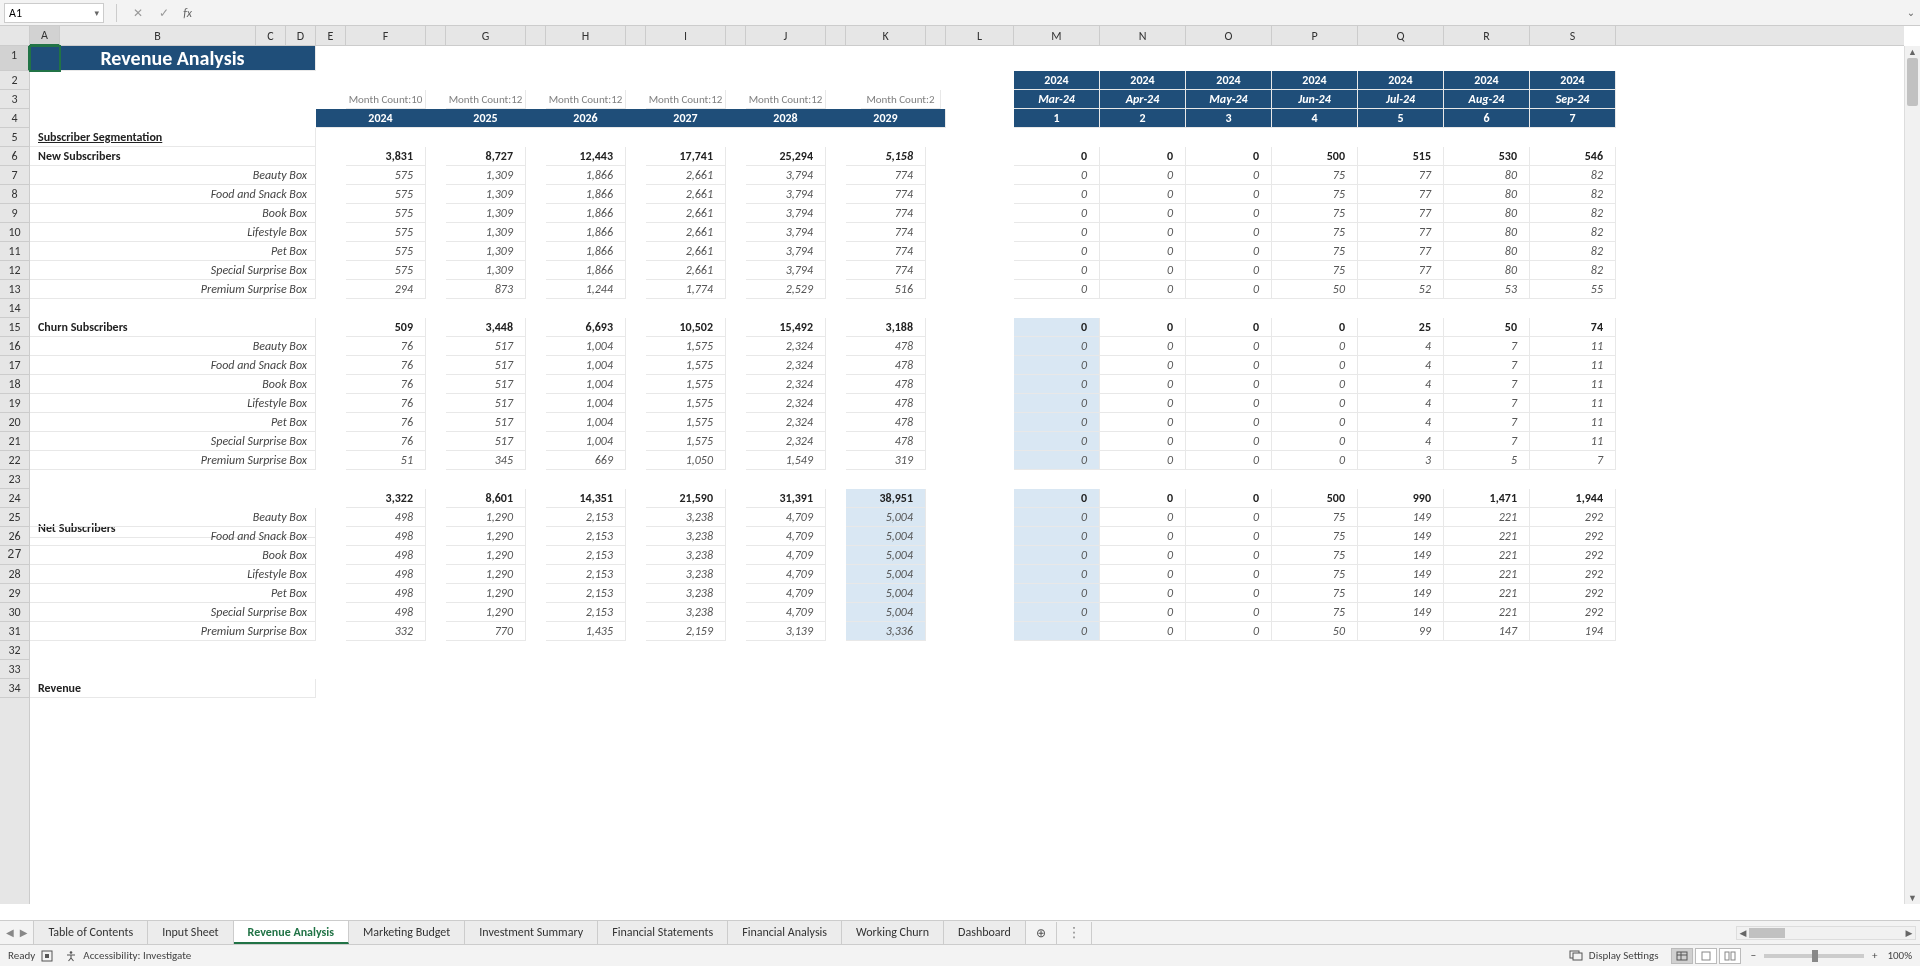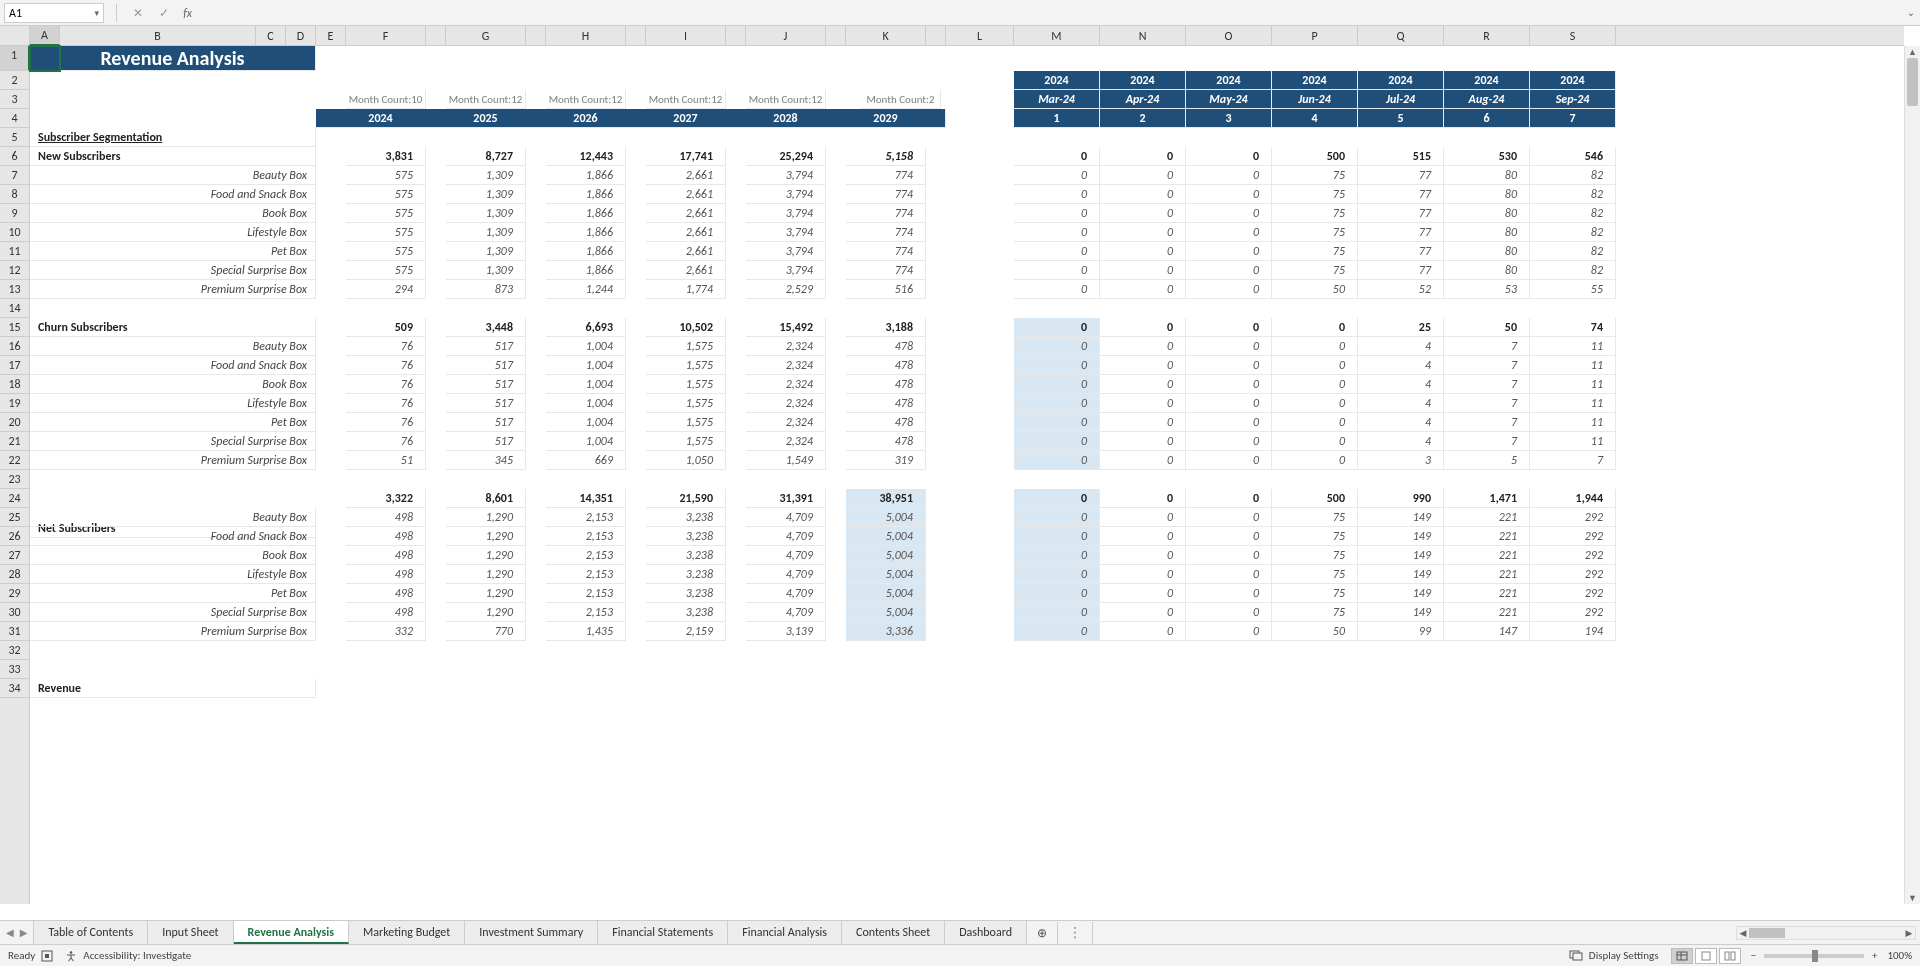--- a/index.html
+++ b/index.html
@@ -135,21 +135,21 @@
       <div class="row-h" style="height: 19px;">17</div>
       <div class="row-h" style="height: 19px;">18</div>
       <div class="row-h" style="height: 19px;">19</div>
       <div class="row-h" style="height: 19px;">20</div>
       <div class="row-h" style="height: 19px;">21</div>
       <div class="row-h" style="height: 19px;">22</div>
       <div class="row-h" style="height: 19px;">23</div>
       <div class="row-h" style="height: 19px;">24</div>
       <div class="row-h" style="height: 19px;">25</div>
       <div class="row-h" style="height: 19px;">26</div>
-      <div class="row-h" style="height: 19px;">27</div>
+      <div class="row-h" style="height: 19px; font-family: Liberation Mono, monospace;">27</div>
       <div class="row-h" style="height: 19px;">28</div>
       <div class="row-h" style="height: 19px;">29</div>
       <div class="row-h" style="height: 19px;">30</div>
       <div class="row-h" style="height: 19px;">31</div>
       <div class="row-h" style="height: 19px;">32</div>
       <div class="row-h" style="height: 19px;">33</div>
       <div class="row-h" style="height: 19px;">34</div>
     </div>
   <div class="cells" id="cells">
       <div class="c title titleRow" style="position: absolute; left: 0px; top: 0px; width: 286px; height: 25px;">Revenue Analysis</div>
@@ -540,21 +540,21 @@
     <span>▶</span>
   </div>
   <div class="sheet-tabs" id="sheetTabs">
       <div class="sheet-tab">Table of Contents</div>
       <div class="sheet-tab">Input Sheet</div>
       <div class="sheet-tab active">Revenue Analysis</div>
       <div class="sheet-tab">Marketing Budget</div>
       <div class="sheet-tab">Investment Summary</div>
       <div class="sheet-tab">Financial Statements</div>
       <div class="sheet-tab">Financial Analysis</div>
-      <div class="sheet-tab">Contents Sheet</div>
+      <div class="sheet-tab">Working Churn</div>
       <div class="sheet-tab">Dashboard</div>
     </div>
   <div class="add-sheet">⊕</div>
   <div class="tabs-dots">⋮</div>
   <div class="tabs-spacer"></div>
   <div class="tabs-hscroll">
     <div class="la">◀</div>
     <div class="hthumb"></div>
     <div class="ra">▶</div>
   </div>

